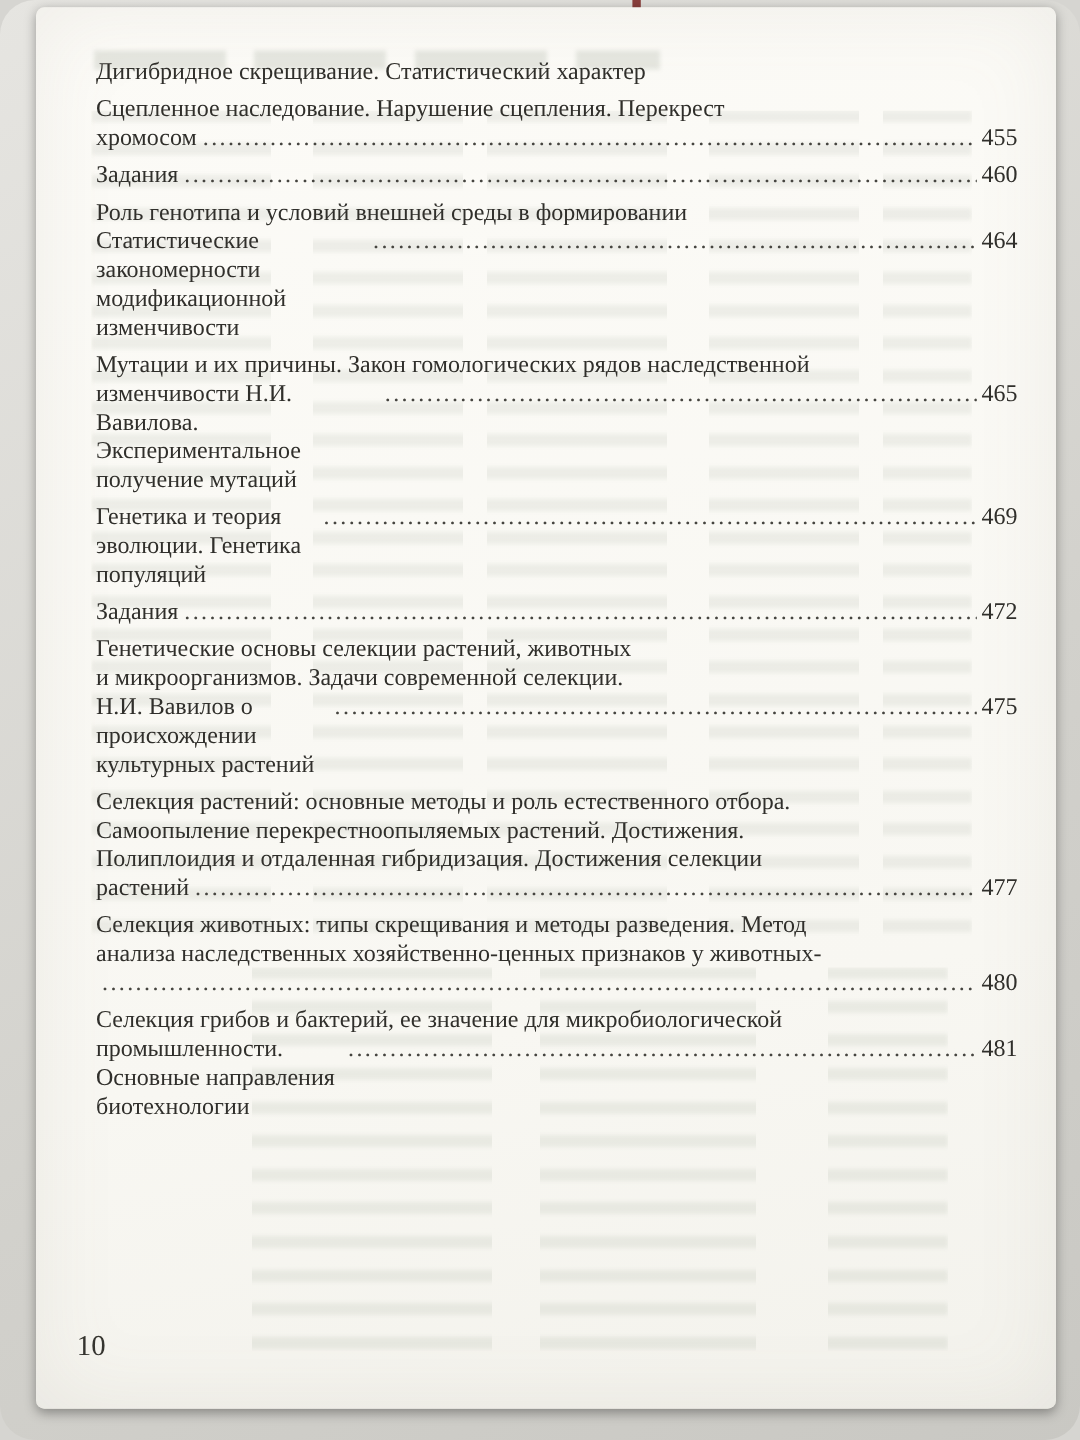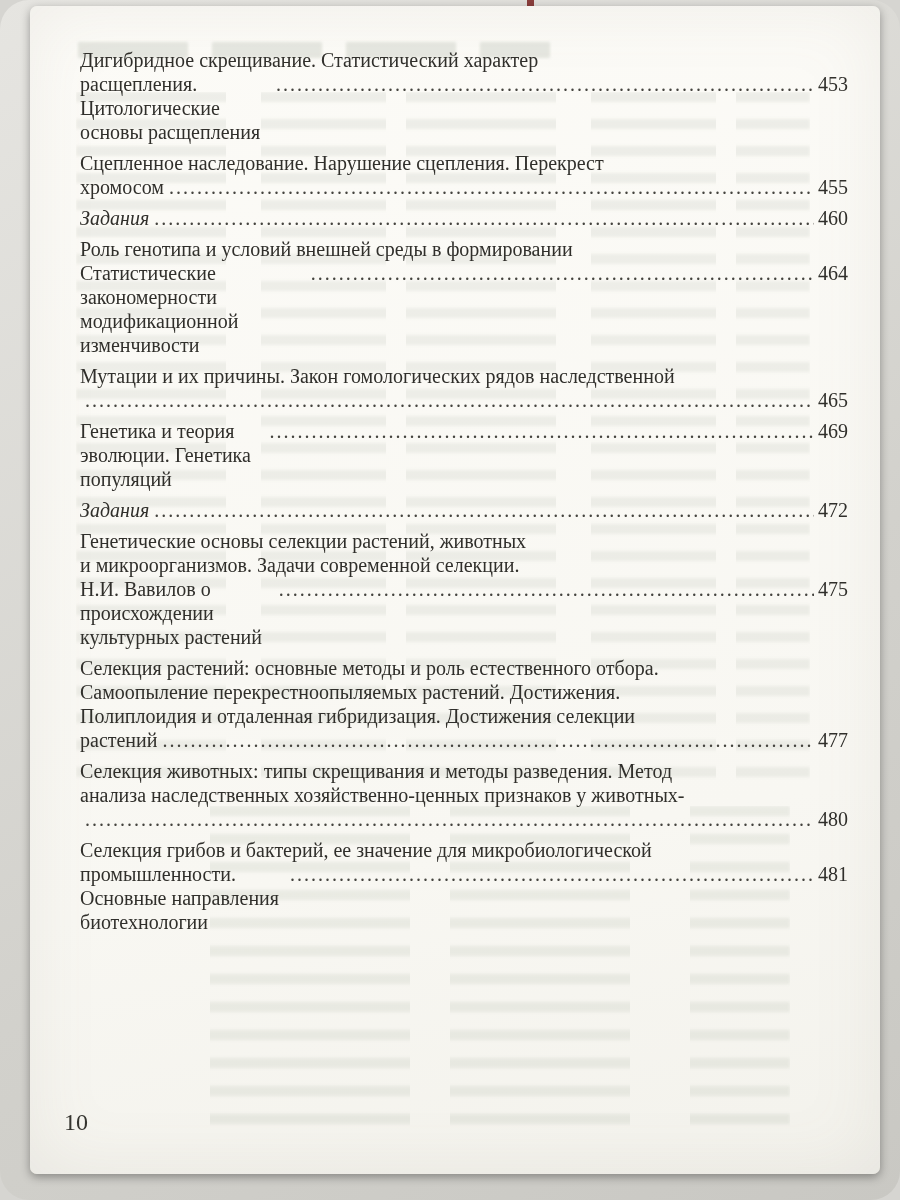--- a/index.html
+++ b/index.html
@@ -61,21 +61,21 @@
   .content {
     position: absolute;
     left: 50px; right: 32px; top: 42px;
     z-index: 1;
     color: #302f2b;
     font-size: 20px;
   }
   .entry { margin-bottom: 7px; }
   .line { line-height: 24px; }
   .line.last { display: flex; align-items: baseline; }
-  .entry.italic .txt { font-style: italic; }
+  .entry.italic .txt { }
   .dots {
     flex: 1 1 auto;
     overflow: hidden;
     white-space: nowrap;
     margin: 0 4px 0 5px;
     min-width: 12px;
     color: #45443f;
     letter-spacing: 2px;
   }
   .dots::after {
@@ -97,25 +97,20 @@
   <div class="red-mark"></div>
   <div class="page">
     <div class="bleed bleed-top"></div>
     <div class="bleed bleed-mid"></div>
     <div class="bleed bleed-bottom"></div>
 
     <div class="content">
       <div id="toc-entries">
           <div class="entry">
             <div class="line">Дигибридное скрещивание. Статистический характер</div>
-            <div class="line last">
-              <span class="txt">расщепления. Цитологические основы расщепления</span>
-              <span class="dots"></span>
-              <span class="pg">453</span>
-            </div>
           </div>
           <div class="entry">
             <div class="line">Сцепленное наследование. Нарушение сцепления. Перекрест</div>
             <div class="line last">
               <span class="txt">хромосом</span>
               <span class="dots"></span>
               <span class="pg">455</span>
             </div>
           </div>
           <div class="entry italic">
@@ -129,20 +124,21 @@
             <div class="line">Роль генотипа и условий внешней среды в формировании</div>
             <div class="line last">
               <span class="txt">Статистические закономерности модификационной изменчивости</span>
               <span class="dots"></span>
               <span class="pg">464</span>
             </div>
           </div>
           <div class="entry">
             <div class="line">Мутации и их причины. Закон гомологических рядов наследственной</div>
             <div class="line last">
+              <span class="txt">изменчивости Н.И. Вавилова. Экспериментальное получение мутаций</span>
               <span class="dots"></span>
               <span class="pg">465</span>
             </div>
           </div>
           <div class="entry">
             <div class="line last">
               <span class="txt">Генетика и теория эволюции. Генетика популяций</span>
               <span class="dots"></span>
               <span class="pg">469</span>
             </div>

